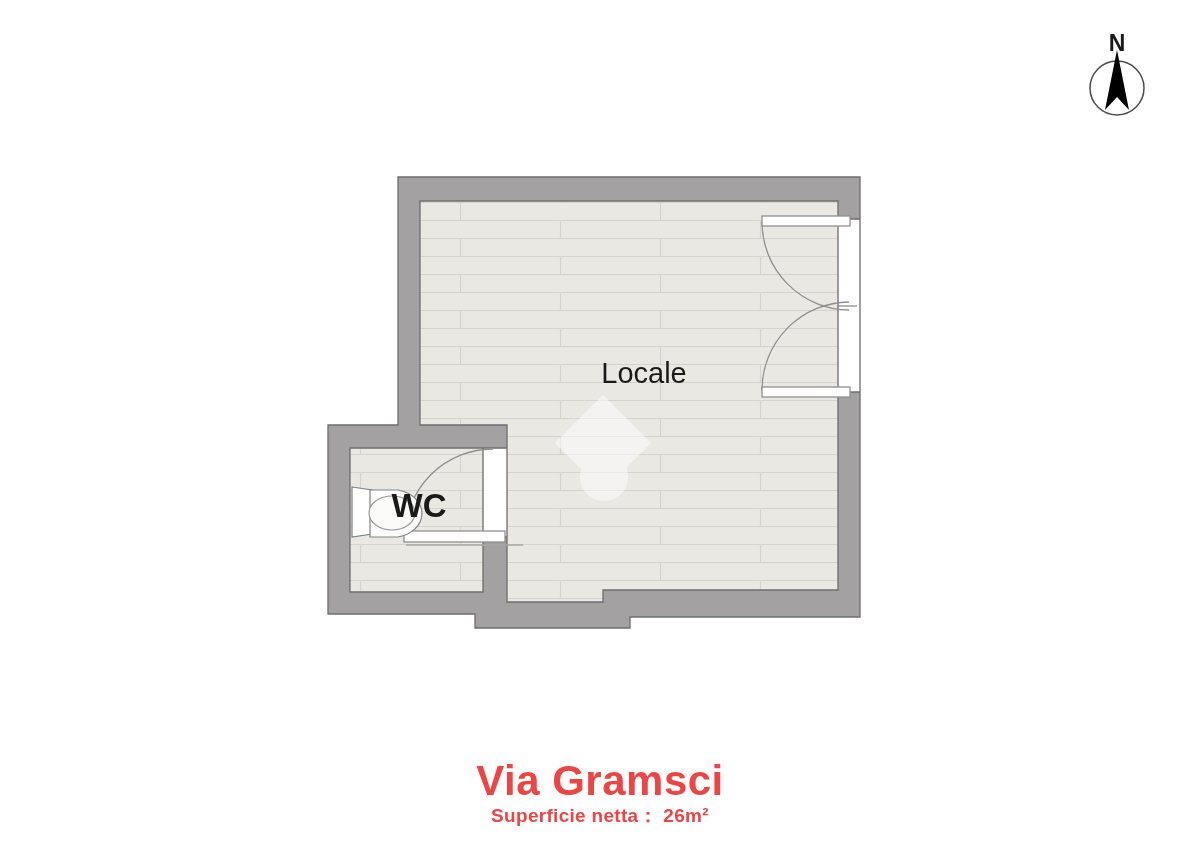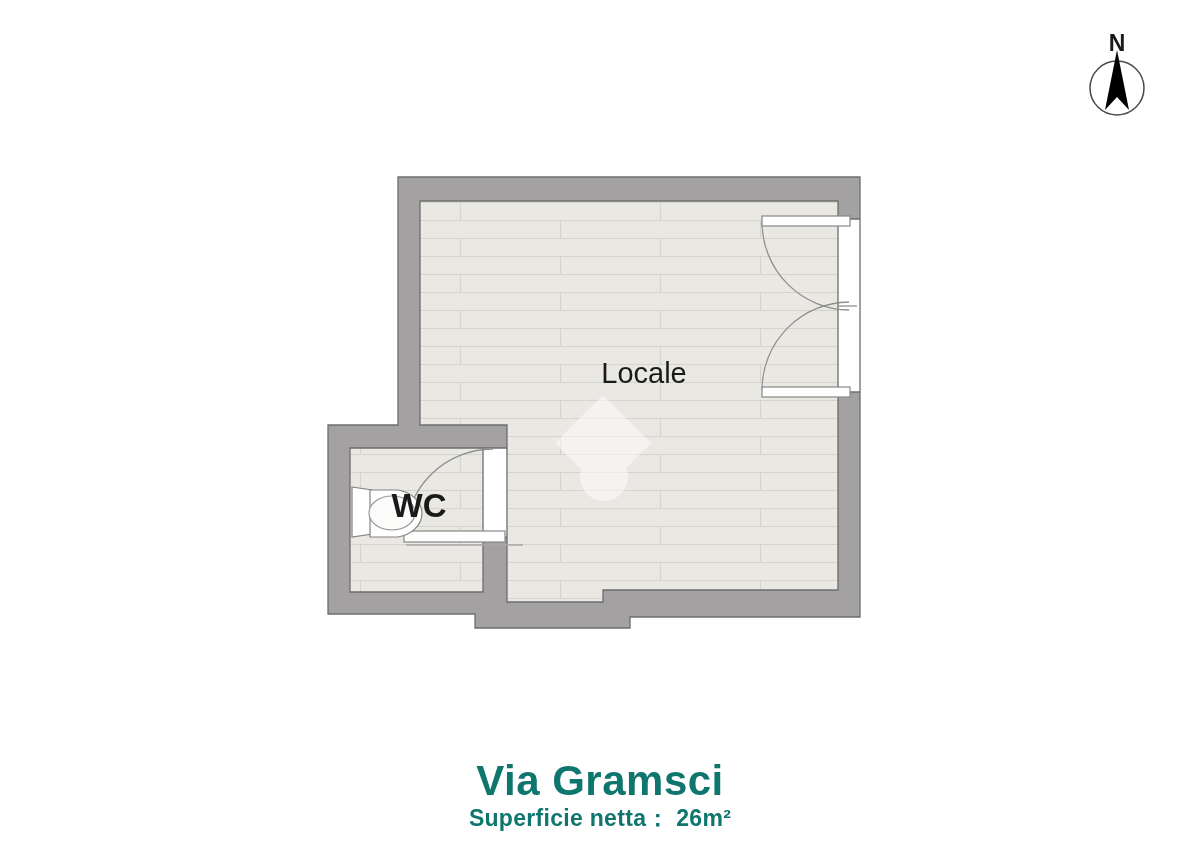--- a/index.html
+++ b/index.html
@@ -13,31 +13,31 @@
   }
   .plan-svg { position: absolute; left: 0; top: 0; }
   svg text { font-family: "Liberation Sans", sans-serif; fill: #1a1a1a; }
   .room-label { font-size: 29px; font-weight: 400; }
   .wc-label { font-size: 33px; font-weight: 700; }
   .compass-label { font-size: 23px; font-weight: 700; }
   .footer {
     position: absolute;
     left: 0; right: 0; top: 761px;
     text-align: center;
-    color: #0f766e;
+    color: #ef4444;
   }
   .footer .title {
     font-size: 42px;
     font-weight: 700;
     line-height: 40px;
     letter-spacing: 0.5px;
   }
   .footer .subtitle {
     margin-top: 2px;
-    font-size: 23px;
+    font-size: 19px;
     font-weight: 700;
     letter-spacing: 0.3px;
   }
 </style>
 </head>
 <body>
 
 <div class="canvas">
 
   <svg class="plan-svg" width="1200" height="850" viewBox="0 0 1200 850">

